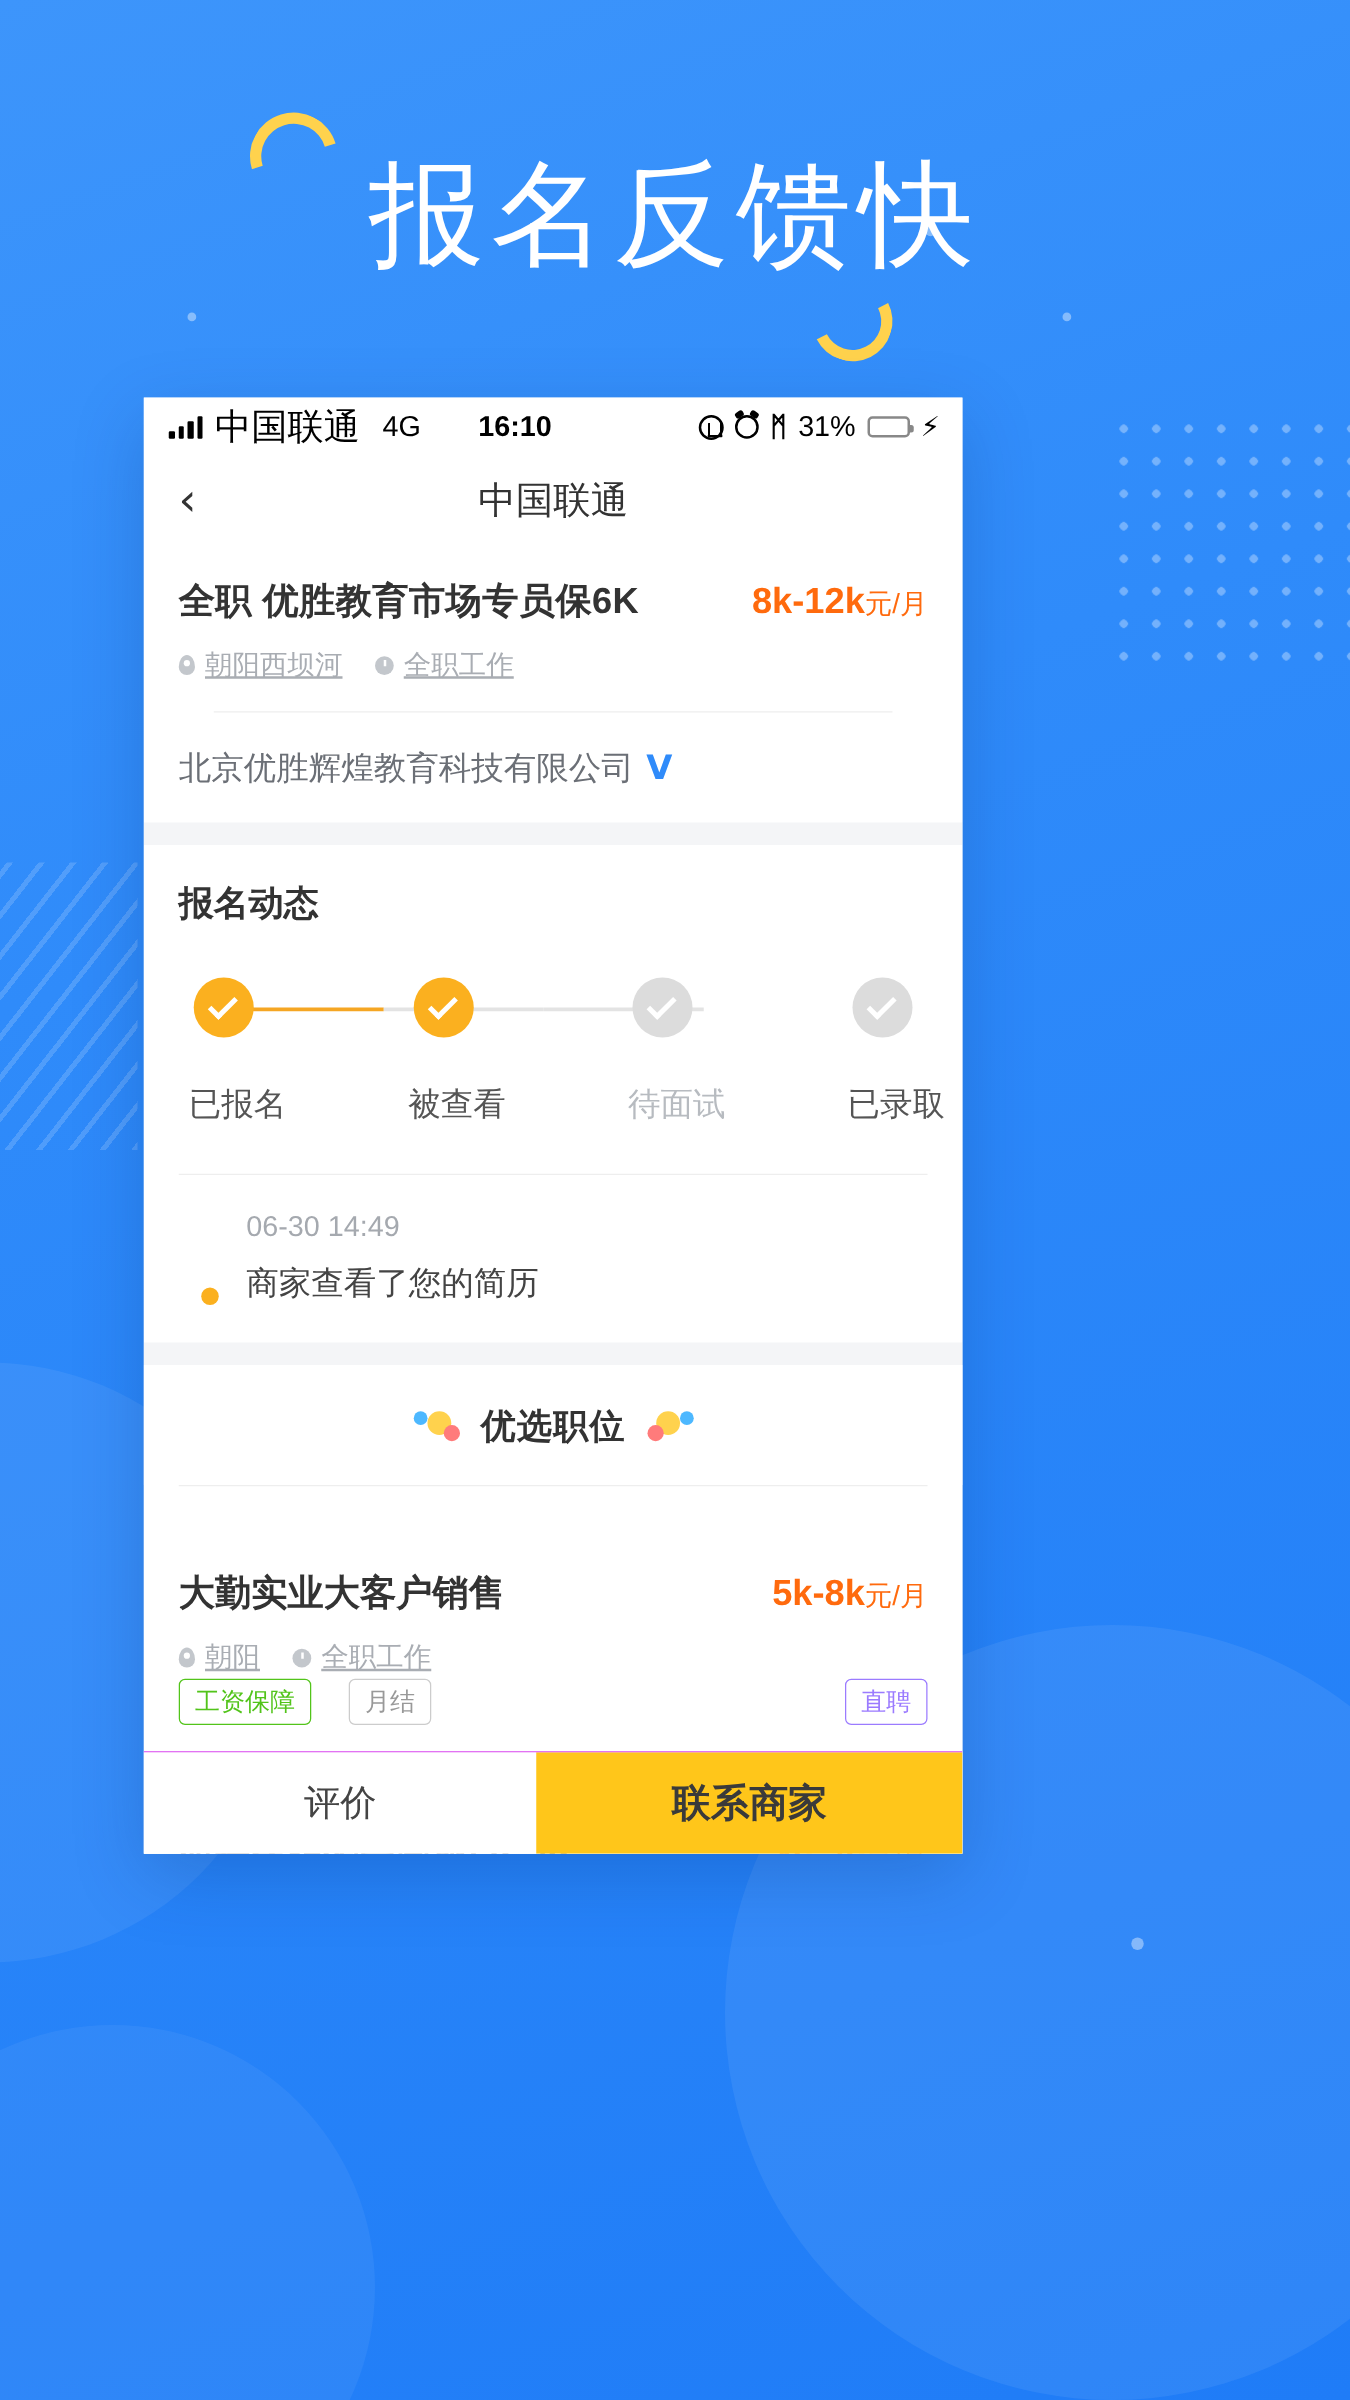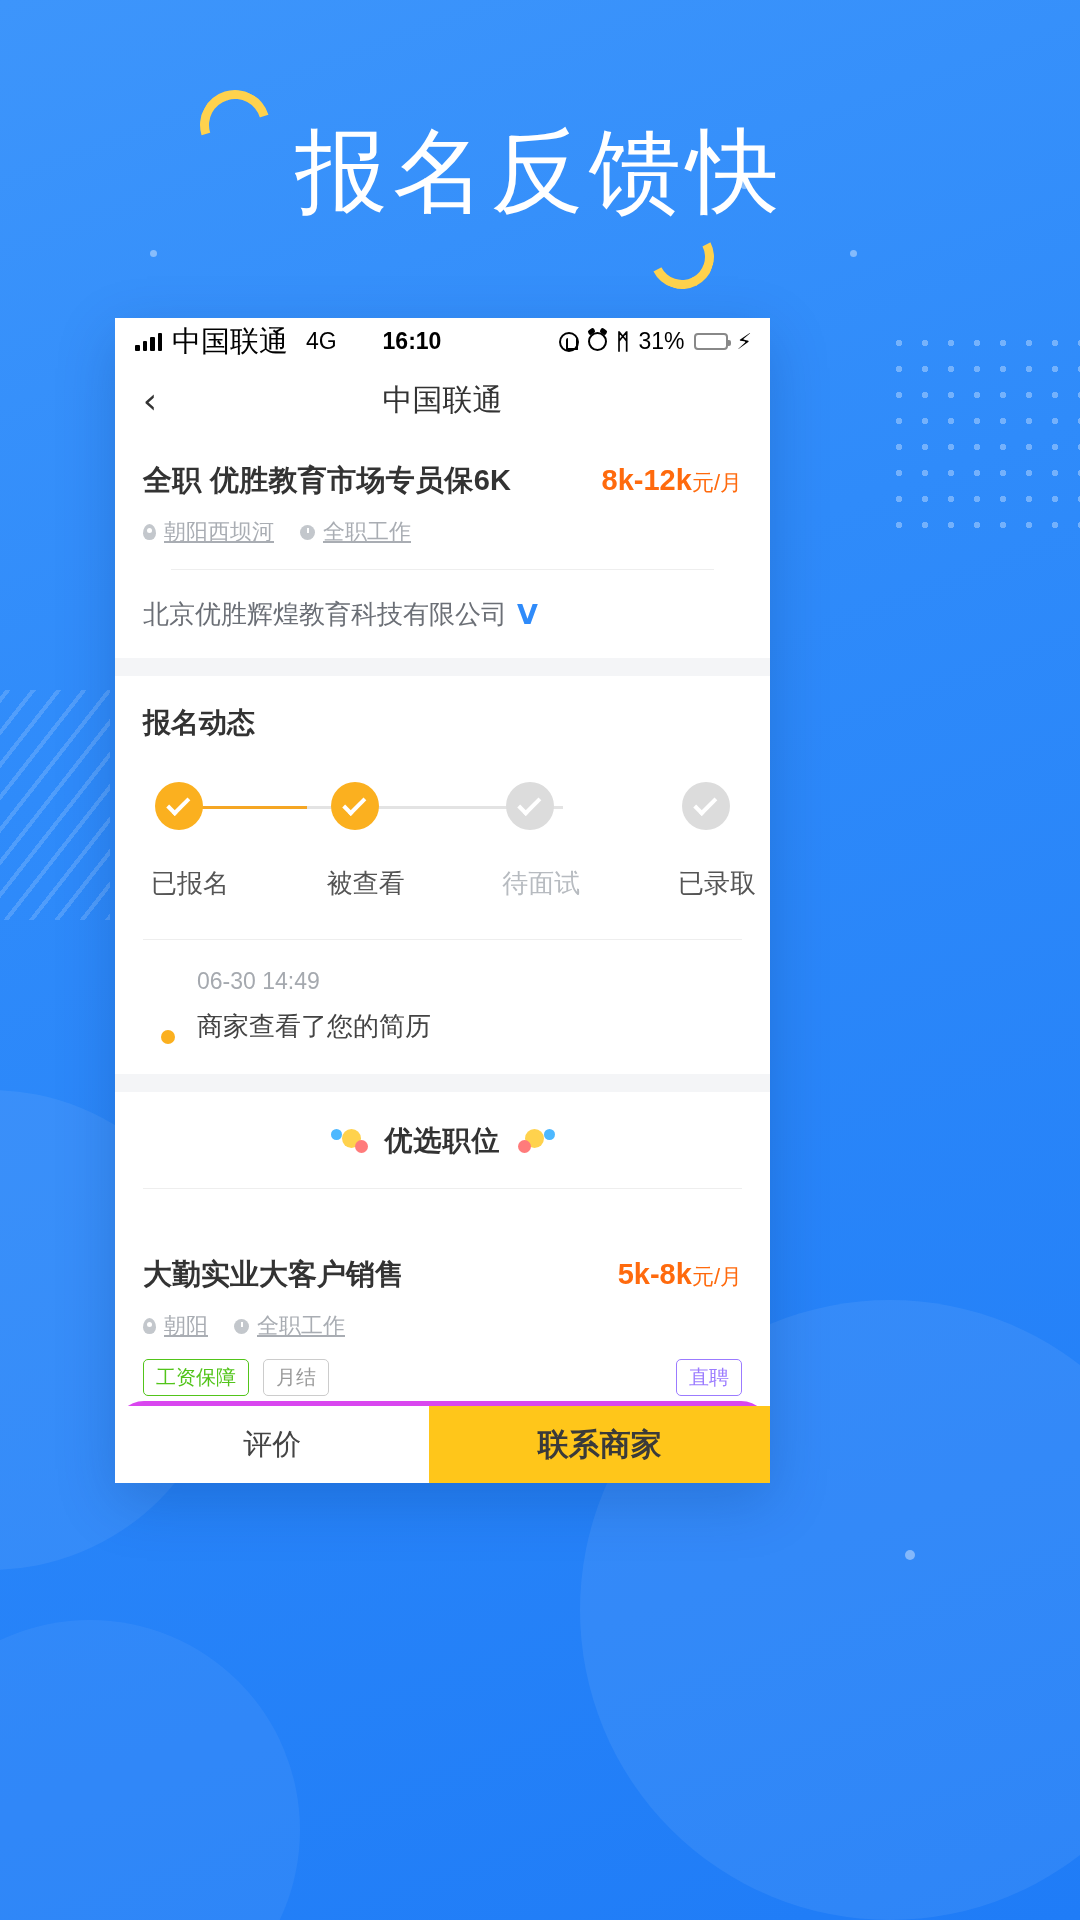--- a/index.html
+++ b/index.html
@@ -196,29 +196,29 @@
   .b2 { width:19px; height:19px; background:#ffd24d; left:11px; top:2px; }
   .b3 { width:13px; height:13px; background:#ff7b7b; left:24px; top:13px; }
   .blob.flip { transform:scaleX(-1); }
   .rec-divider { height:1px; background:#eeeeee; margin:0 28px; }
 
   .rec-item { padding:26px 28px 22px 28px; }
   .rec-row { display:flex; align-items:baseline; justify-content:space-between; }
   .rec-name { font-size:29px; font-weight:700; color:#333;margin-top:40px; }
   .rec-sal { font-size:29px; font-weight:700; color:#ff6a0d; white-space:nowrap; }
   .rec-sal .unit { font-size:22px; font-weight:400; }
-  .tags { display:flex; align-items:flex-start; gap:14px; margin-top:18px; }
+  .tags { display:flex; align-items:flex-start; gap:30px; margin-top:2px; }
   .tag { font-size:20px; padding:4px 12px; border-radius:5px; border:1px solid #ccc; color:#999; }
   .tag.green { border-color:#52c41a; color:#52c41a; }
   .tag.purple { border-color:#9b7bff; color:#9b7bff; margin-left:auto; }
 
   
   .bottombar {
     position:absolute; left:0; bottom:0; width:655px; height:82px; display:flex;
-    border-top:5px solid #d946ef; background:#fff;border-radius:29px;
+    border-top:1px solid #d946ef; background:#fff;
   }
   .btn-left {
     flex:0 0 48%; display:flex; align-items:center; justify-content:center;
     font-size:29px; color:#444; background:#fff;
   }
   .btn-right {
     flex:1; display:flex; align-items:center; justify-content:center;
     font-size:31px; color:#3a3a3a; font-weight:700; background:#ffc61a;font-family:Liberation Serif, serif;
   }
 </style>

